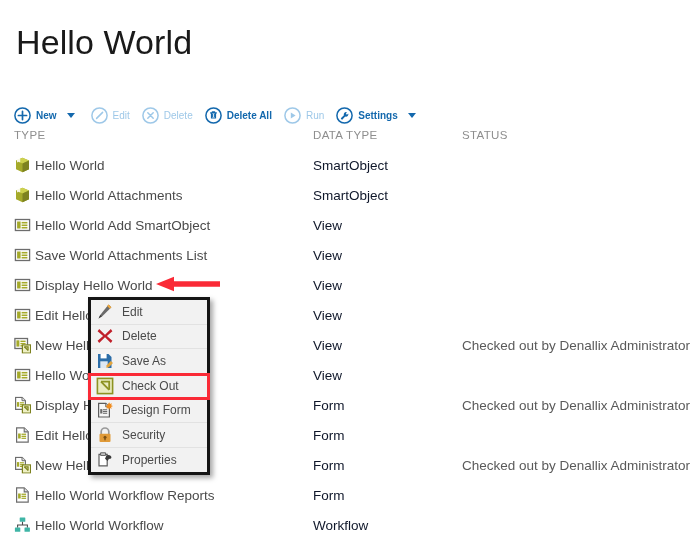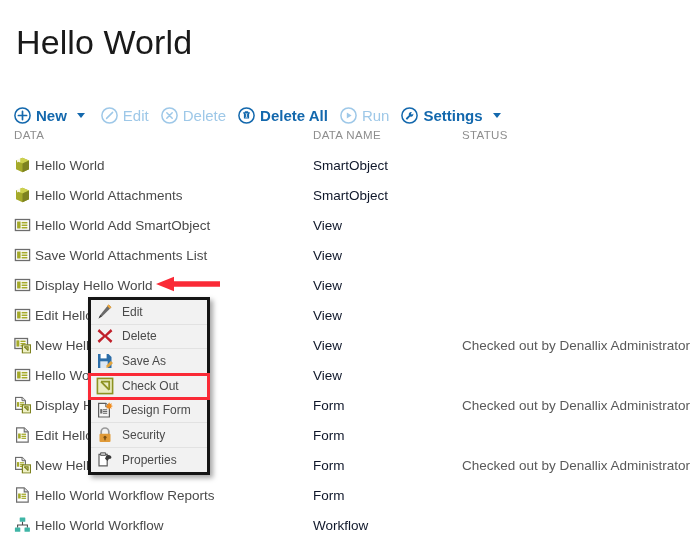--- a/index.html
+++ b/index.html
@@ -35,21 +35,21 @@
     height: 26px;
     display: flex;
     align-items: center;
     white-space: nowrap;
   }
   .tb-item {
     display: inline-flex;
     align-items: center;
     height: 26px;
     margin-right: 12px;
-    font-size: 15px;
+    font-size: 10px;
     color: #1368ad;
     cursor: pointer;
     user-select: none;
   }
   .tb-item.disabled { color: #9ec8e8; cursor: default; }
   .tb-icon {
     width: 17px; height: 17px;
     margin-right: 5px;
     flex: 0 0 17px;
     position: relative;
@@ -256,22 +256,22 @@
       </span>
       <span class="tb-label">Settings</span>
     </div>
     <div class="tb-caret">
         <i></i>
       </div>
 
   </div>
 
   <div class="col-headers">
-    <div class="col-h name">DATA</div>
-    <div class="col-h dtype">DATA NAME</div>
+    <div class="col-h name">TYPE</div>
+    <div class="col-h dtype">DATA TYPE</div>
     <div class="col-h status">STATUS</div>
   </div>
 
   <div class="list" id="list">
       <div class="row">
         <span class="row-icon">
           <svg viewBox="0 0 17 17" width="17" height="17">
             <path d="M8.5 1.2 15 4.1v8.6l-6.5 3-6.5-3V4.1Z" fill="#a5aa2a"></path>
             <path d="M2 4.1 8.5 7l6.5-2.9-6.5-2.9Z" fill="#cdd14e"></path>
             <path d="M8.5 7v8.7l6.5-3V4.1Z" fill="#7d8220"></path>

